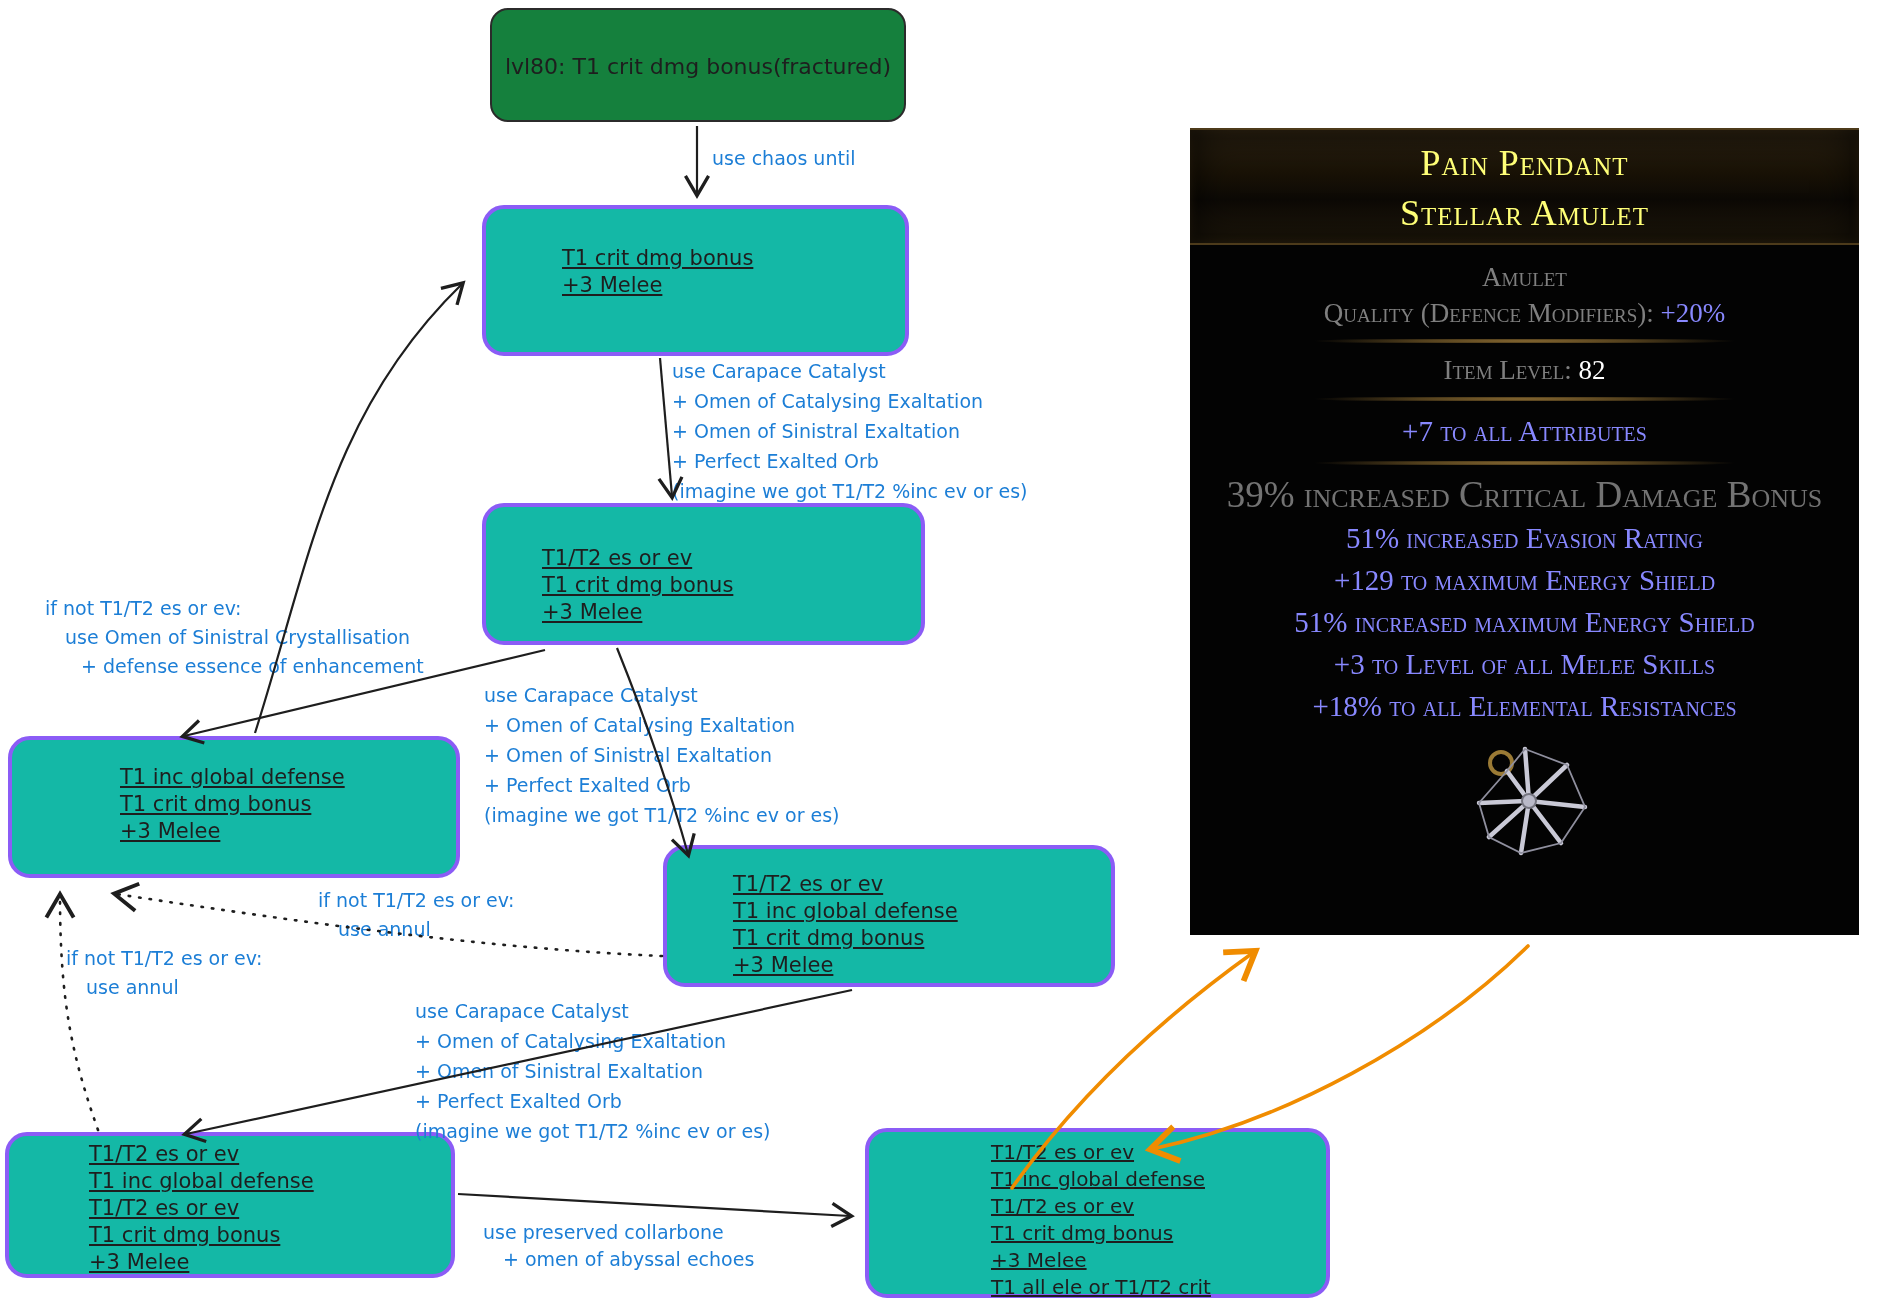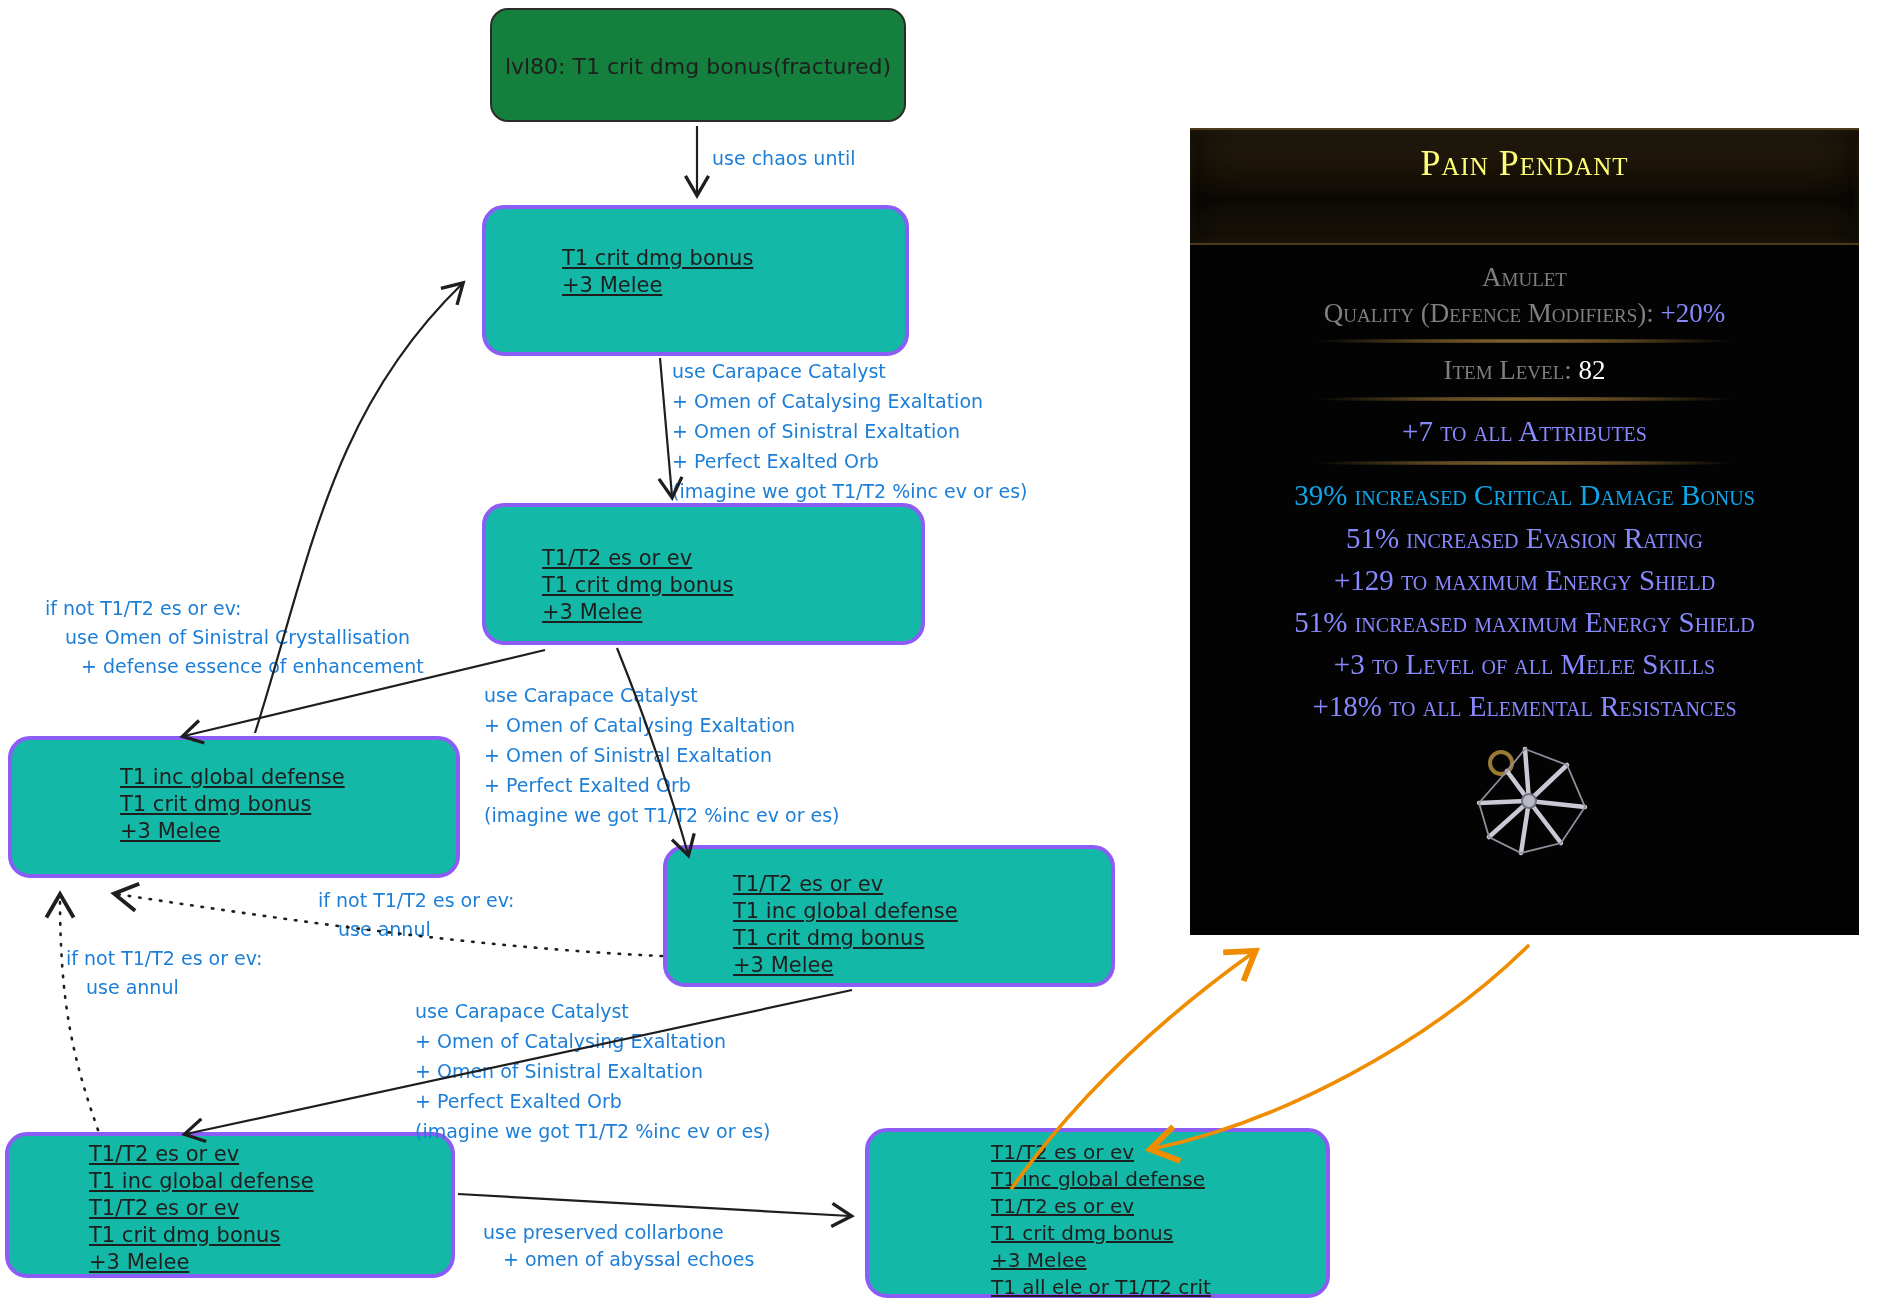--- a/index.html
+++ b/index.html
@@ -24,21 +24,21 @@
   .tt-header{position:relative;height:117px;box-sizing:border-box;padding-top:8px;
              background:linear-gradient(180deg,#2c2212 0%,#191206 38%,#0c0905 62%,#221a0c 100%);
              border-top:2px solid #4d3b1b;border-bottom:2px solid #4d3b1b;
              box-shadow:inset 0 0 42px rgba(0,0,0,.85), inset 0 0 8px rgba(122,92,40,.35);}
   .tt-name{font-size:36px;line-height:50px;color:#ffff77;letter-spacing:1px;}
   .tt-body{padding-top:14px;}
   .tt-row{font-size:27px;line-height:36px;color:#7f7f7f;}
   .tt-lvl{font-size:27px;line-height:38px;color:#7f7f7f;}
   .tt-mod{font-size:29px;line-height:42px;color:#8888ff;}
   .tt-impl{font-size:29px;line-height:44px;color:#8888ff;}
-  .tt-fract{font-size:29px;line-height:44px;color:#0ea5e9;}
+  .tt-fract{font-size:37px;line-height:44px;color:#737373;}
   .tt-v{color:#ffffff;}
   .tt-mb{color:#8888ff;}
   .tt-sep{height:4px;width:78%;margin:8px auto;
           background:radial-gradient(ellipse 52% 120% at center,#8a6b33 0%,#53401d 40%,rgba(0,0,0,0) 78%);}
   .tt-art{margin:10px auto 0;width:160px;height:122px;}
 </style>
 </head>
 <body>
 
 <div class="canvas">
@@ -155,20 +155,21 @@
   </div>
 
   <div class="blab" style="left:483px;top:1219px;line-height:27px;">
     <div>use preserved collarbone</div>
     <div class="i1">+  omen of abyssal echoes</div>
   </div>
 
   <div class="tooltip">
     <div class="tt-header">
       <div class="tt-name">Pain Pendant</div>
+      <div class="tt-name">Stellar Amulet</div>
     </div>
     <div class="tt-body">
       <div class="tt-row">Amulet</div>
       <div class="tt-row">
         <span>Quality (Defence Modifiers):</span>
         <span class="tt-mb">+20%</span>
       </div>
       <div class="tt-sep"></div>
       <div class="tt-lvl">
         <span>Item Level:</span>

